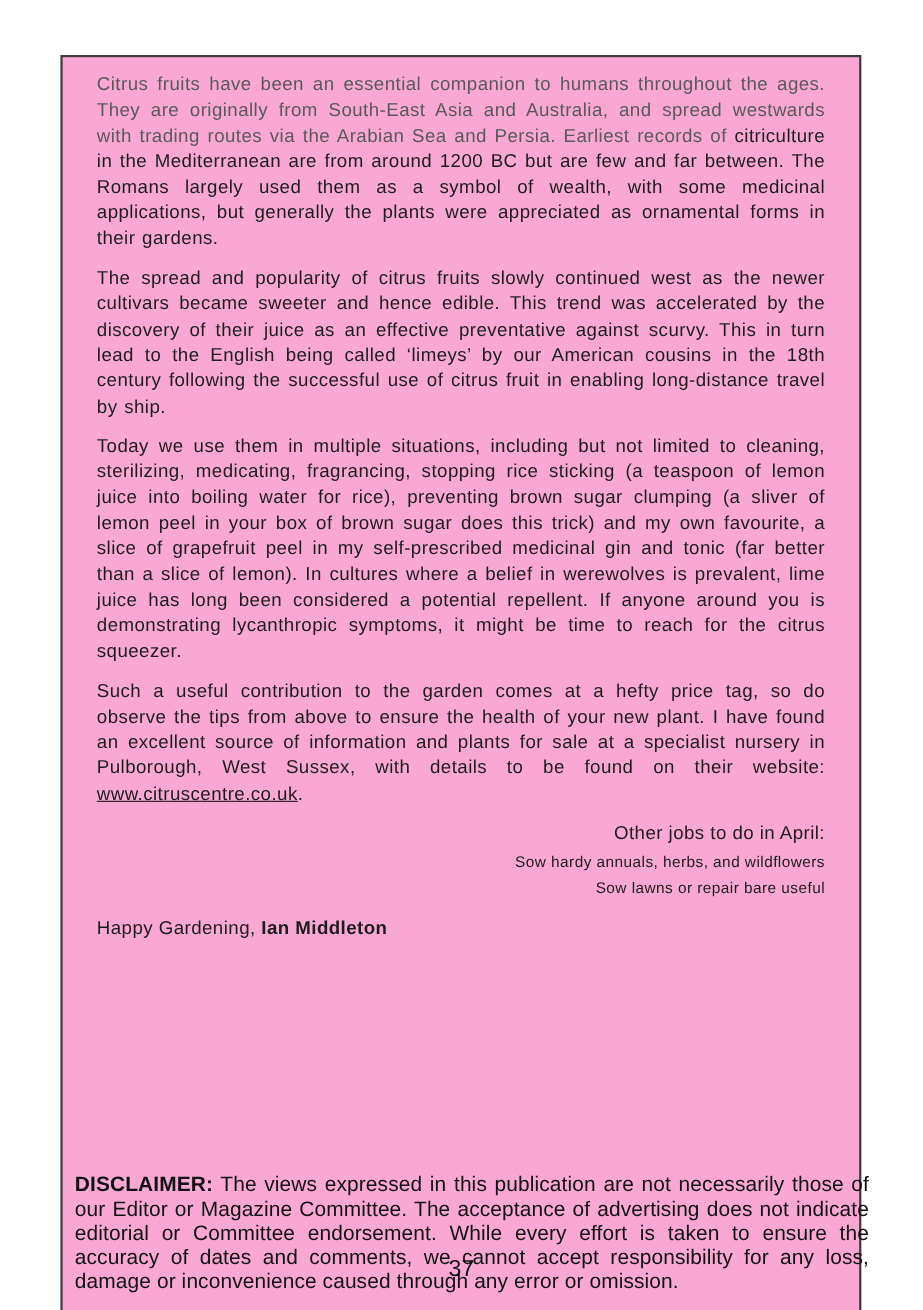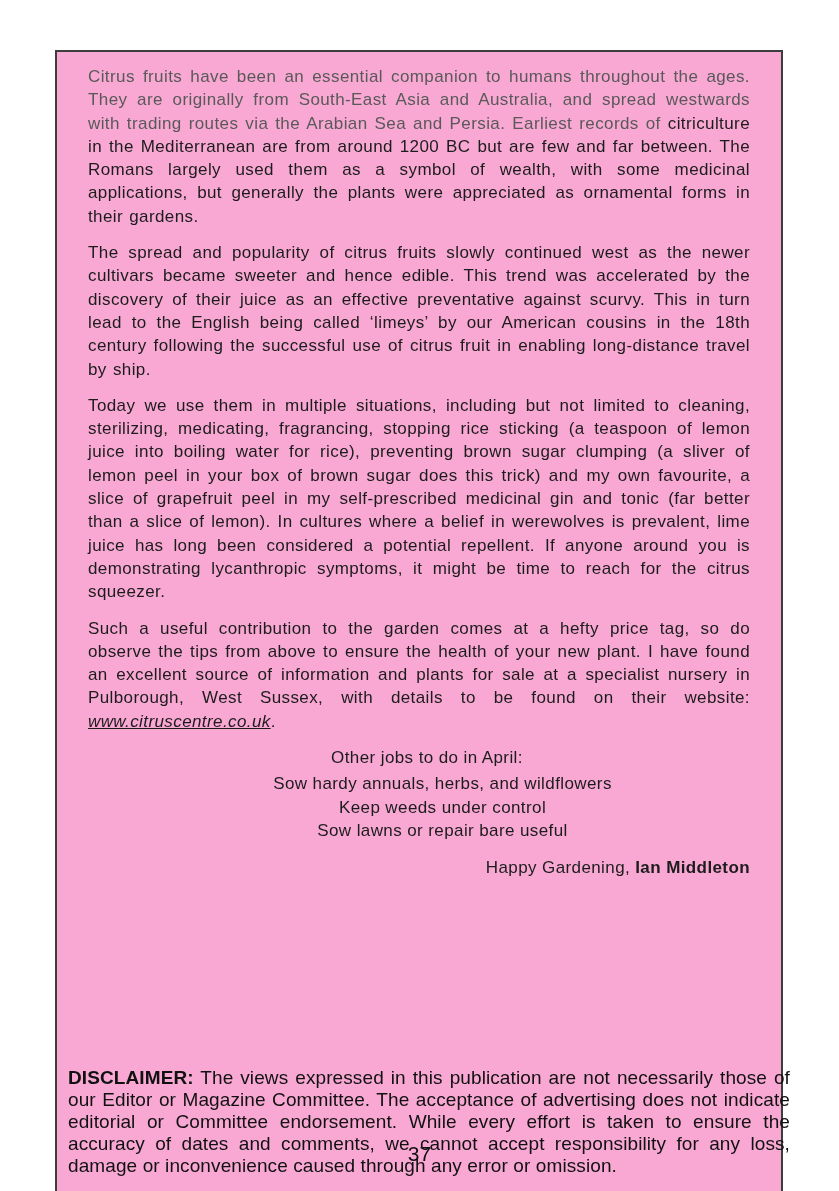--- a/index.html
+++ b/index.html
@@ -32,45 +32,44 @@
     word-spacing: 1px;
     text-align: justify;
     margin: 0 0 13px 0;
   }
   .muted-lead {
     color: #595959;
   }
   .body-link {
     color: #1c1c1c;
     text-decoration: underline;
-    font-style: italic;
   }
   .jobs-heading {
     font-size: 17px;
     line-height: 23.3px;
     letter-spacing: 0.4px;
     margin: 0 0 3px 16px;
-    text-align: center;
+    text-align: right;
   }
   .jobs-list {
     margin: 0 0 13px 0;
     padding: 0 0 0 47px;
   }
   .job-item {
-    font-size: 17px;
+    font-size: 14px;
     line-height: 23.5px;
     letter-spacing: 0.4px;
-    text-align: center;
+    text-align: right;
   }
   .signoff {
     font-size: 17px;
     line-height: 23.3px;
     letter-spacing: 0.4px;
     margin: 0;
-    text-align: right;
+    text-align: left;
   }
   .signoff b {
     font-weight: bold;
   }
   .disclaimer {
     position: absolute;
     left: 68px;
     top: 1048px;
     width: 722px;
     font-size: 19px;
@@ -102,21 +101,20 @@
   <p class="para">The spread and popularity of citrus fruits slowly continued west as the newer cultivars became sweeter and hence edible. This trend was accelerated by the discovery of their juice as an effective preventative against scurvy. This in turn lead to the English being called ‘limeys’ by our American cousins in the 18th century following the successful use of citrus fruit in enabling long-distance travel by ship.</p>
 
   <p class="para">Today we use them in multiple situations, including but not limited to cleaning, sterilizing, medicating, fragrancing, stopping rice sticking (a teaspoon of lemon juice into boiling water for rice), preventing brown sugar clumping (a sliver of lemon peel in your box of brown sugar does this trick) and my own favourite, a slice of grapefruit peel in my self-prescribed medicinal gin and tonic (far better than a slice of lemon). In cultures where a belief in werewolves is prevalent, lime juice has long been considered a potential repellent. If anyone around you is demonstrating lycanthropic symptoms, it might be time to reach for the citrus squeezer.</p>
 
   <p class="para"><span>Such a useful contribution to the garden comes at a hefty price tag, so do observe the tips from above to ensure the health of your new plant. I have found an excellent source of information and plants for sale at a specialist nursery in Pulborough, West Sussex, with details to be found on their website: </span><a href="#" class="body-link">www.citruscentre.co.uk</a><span>.</span></p>
 
   <p class="jobs-heading">Other jobs to do in April:</p>
 
   <div class="jobs-list">
     <div class="job-item">Sow hardy annuals, herbs, and wildflowers</div>
-    <div class="job-item">Keep weeds under control</div>
     <div class="job-item">Sow lawns or repair bare useful</div>
   </div>
 
 
   <p class="signoff"><span>Happy Gardening, </span><b>Ian Middleton</b></p>
 
 </div>
 
 <p class="disclaimer"><b>DISCLAIMER:</b><span> The views expressed in this publication are not necessarily those of our Editor or Magazine Committee. The acceptance of advertising does not indicate editorial or Committee endorsement. While every effort is taken to ensure the accuracy of dates and comments, we cannot accept responsibility for any loss, damage or inconvenience caused through any error or omission.</span></p>
 

